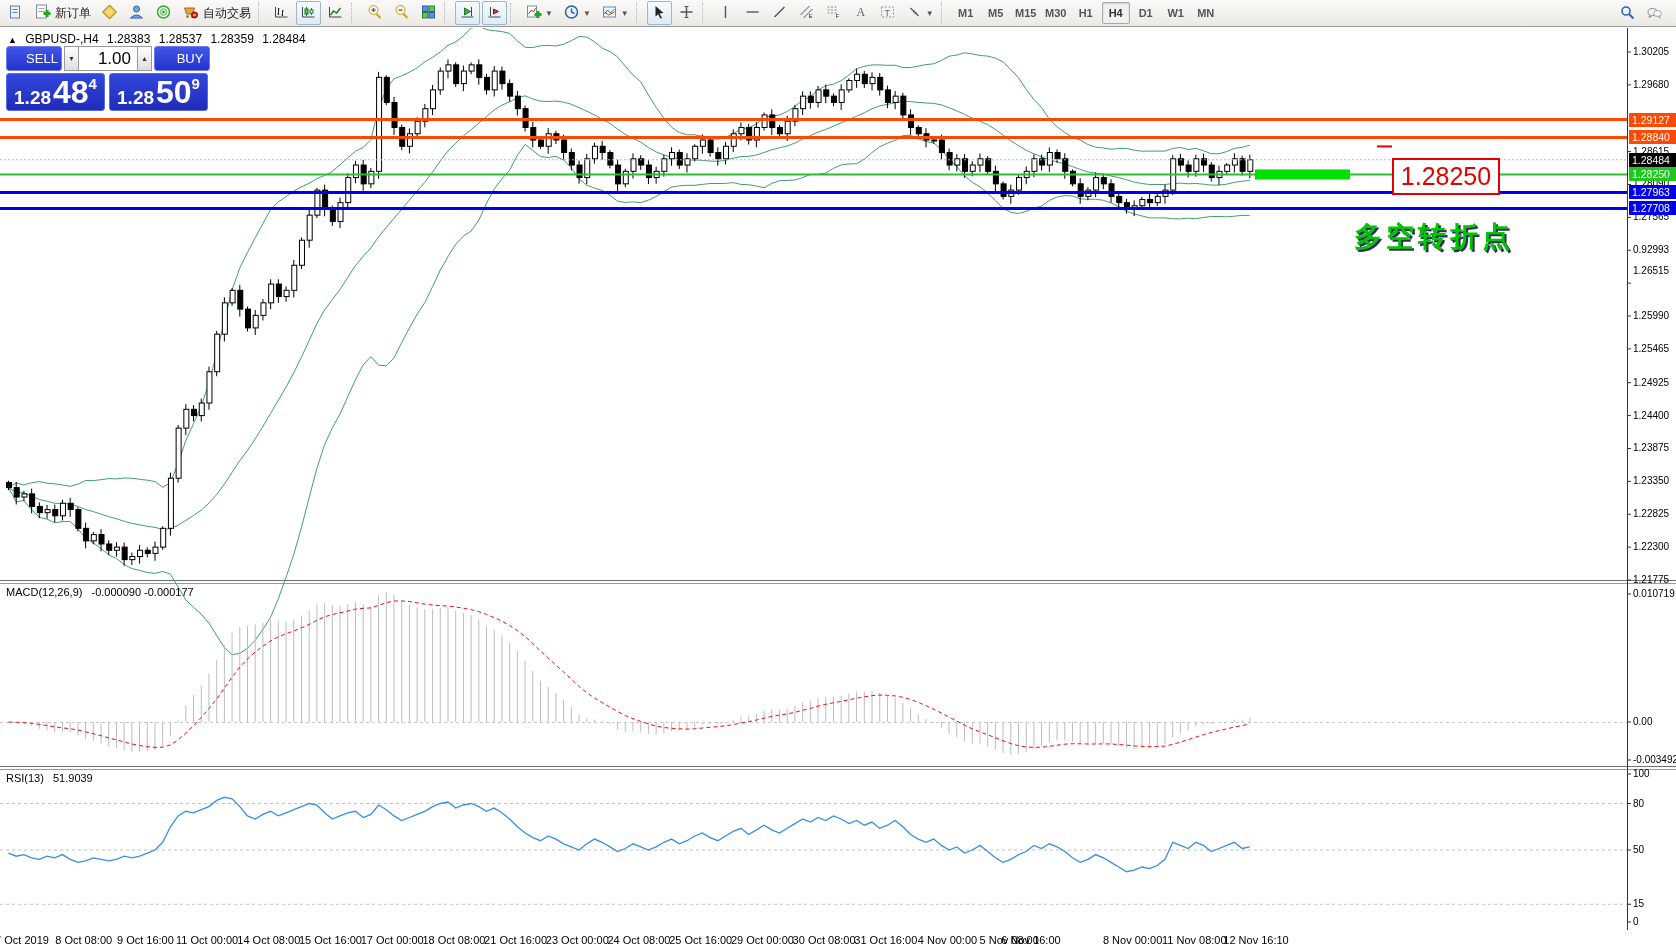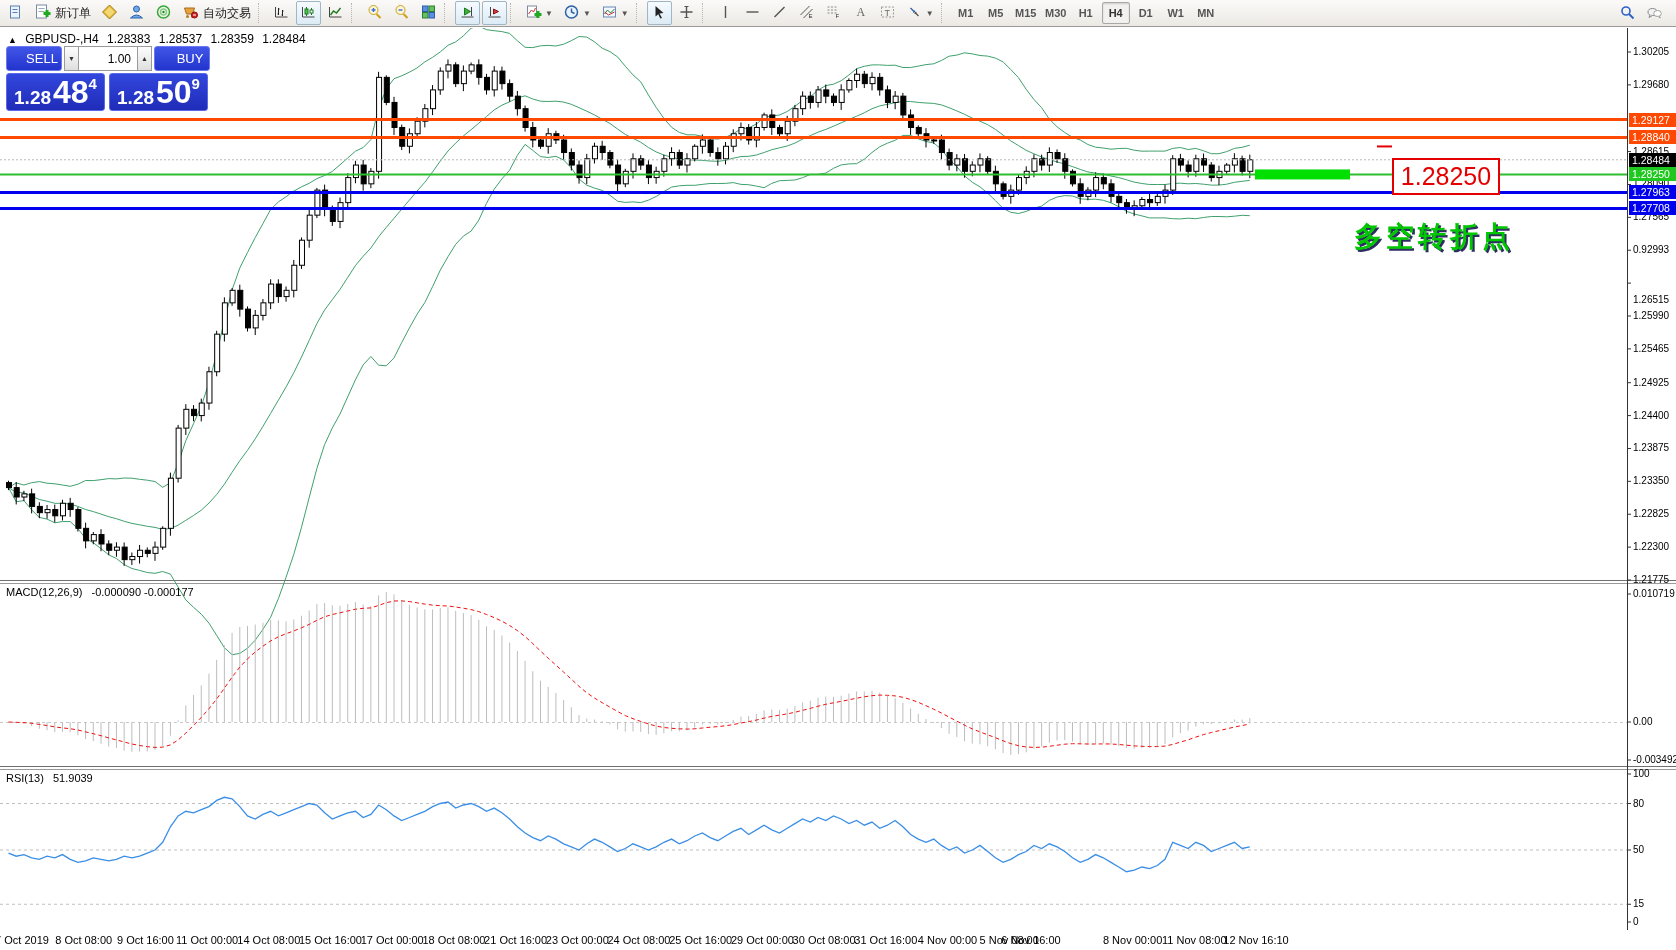--- a/index.html
+++ b/index.html
@@ -28,21 +28,21 @@
   #symbol-row span{margin-right:5px;}
   
   #trade-panel{position:absolute;left:6px;top:18px;width:204px;z-index:6;font-family:"Liberation Sans",sans-serif;}
   .tp-row1{display:flex;height:25px;}
   .tp-btn{width:56px;height:25px;color:#fff;font-size:13px;display:flex;align-items:center;justify-content:center;
     background:linear-gradient(#4156e8,#2334cd);border:1px solid #6b79ef;border-radius:3px;box-sizing:border-box;padding-left:16px;}
   .tp-vol{flex:1;display:flex;height:25px;margin:0 2px;}
   .tp-spin{width:15px;background:linear-gradient(#fdfdfd,#dfdfdf);border:1px solid #9a9a9a;
     display:flex;align-items:center;justify-content:center;font-size:7px;color:#333;box-sizing:border-box;}
   .tp-vol input{flex:1;width:40px;border:1px solid #9a9a9a;border-left:none;border-right:none;
-    text-align:right;font-size:12px;padding-right:6px;color:#000;}
+    text-align:right;font-size:17px;padding-right:6px;color:#000;}
   .tp-row2{display:flex;margin-top:2px;}
   .tp-price{width:99px;height:38px;color:#fff;background:linear-gradient(#3347dd,#1f2cb8);
     border:1px solid #5a68ea;border-radius:3px;box-sizing:border-box;
     display:flex;align-items:flex-end;justify-content:center;padding-bottom:3px;}
   .tp-price:first-child{margin-right:4px;}
   .tp-small{font-size:19px;font-weight:bold;line-height:18px;margin-right:2px;}
   .tp-big{font-size:32px;font-weight:bold;line-height:30px;}
   .tp-sup{font-size:15px;font-weight:bold;line-height:15px;align-self:flex-start;margin-top:2px;}
   
   .ax-tick{position:absolute;left:1633px;width:44px;height:13px;font-size:10px;color:#000;z-index:4;}
@@ -888,21 +888,21 @@
     <div id="callout">1.28250</div>
     <div id="annotation">多空转折点</div>
 
     <div id="price-axis">
         <div class="ax-tick" style="top: 18px;">1.30205</div>
         <div class="ax-tick" style="top: 50.8826px;">1.29680</div>
         <div class="ax-tick" style="top: 117.587px;">1.28615</div>
         <div class="ax-tick" style="top: 150.47px;">1.28090</div>
         <div class="ax-tick" style="top: 183.352px;">1.27565</div>
         <div class="ax-tick" style="top: 216.235px;">0.92993</div>
-        <div class="ax-tick" style="top: 266px;">1.26515</div>
+        <div class="ax-tick" style="top: 237px;">1.26515</div>
         <div class="ax-tick" style="top: 282px;">1.25990</div>
         <div class="ax-tick" style="top: 314.883px;">1.25465</div>
         <div class="ax-tick" style="top: 348.705px;">1.24925</div>
         <div class="ax-tick" style="top: 381.587px;">1.24400</div>
         <div class="ax-tick" style="top: 414.47px;">1.23875</div>
         <div class="ax-tick" style="top: 447.352px;">1.23350</div>
         <div class="ax-tick" style="top: 480.235px;">1.22825</div>
         <div class="ax-tick" style="top: 513.117px;">1.22300</div>
         <div class="ax-tick" style="top: 546px;">1.21775</div>
         <div class="ax-chip" style="top: 84.5189px; background: rgb(253, 73, 1);">1.29127</div>

